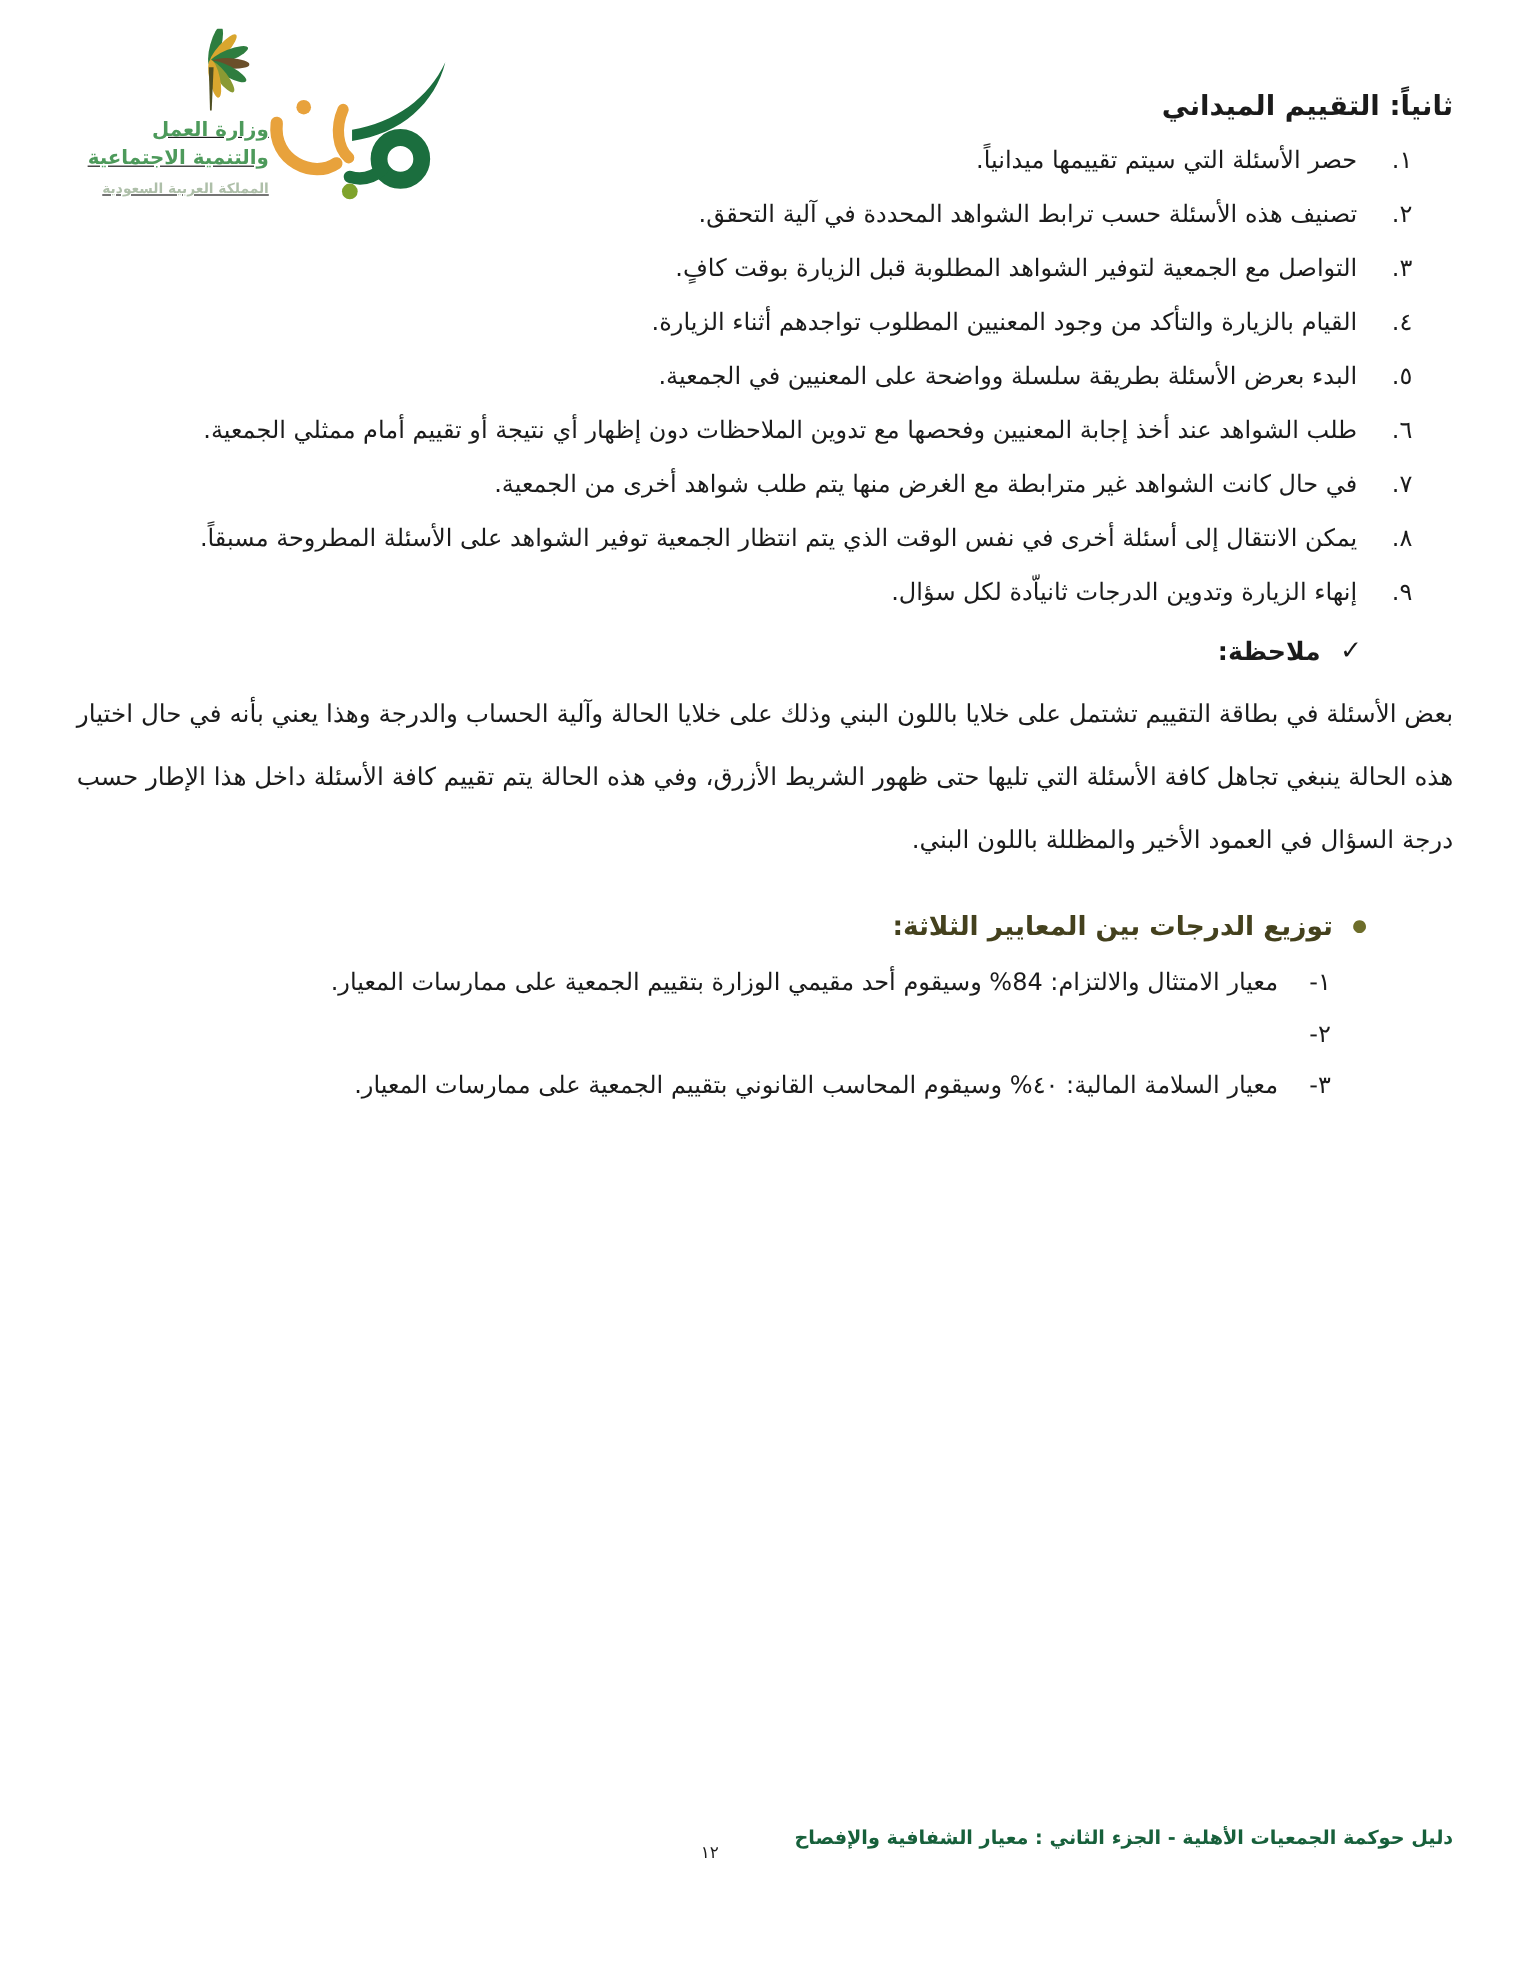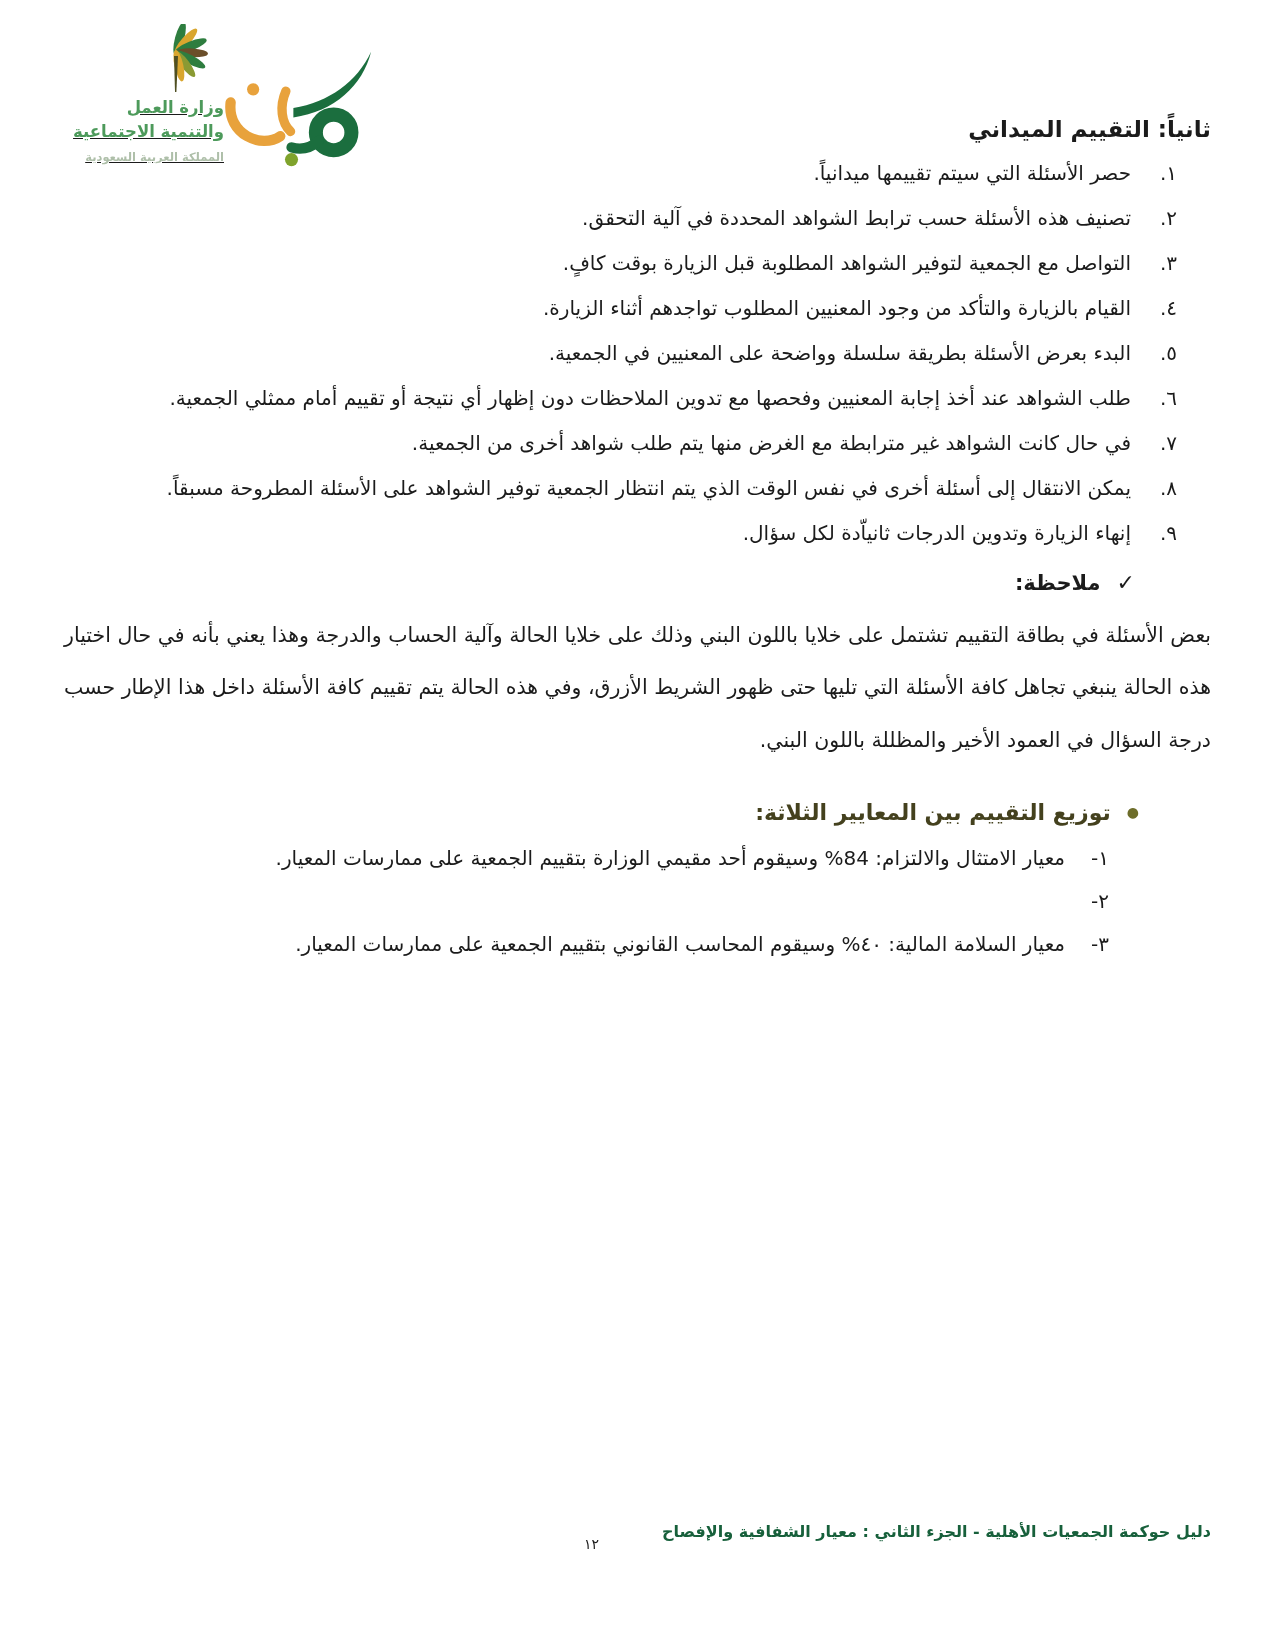--- a/index.html
+++ b/index.html
@@ -9,21 +9,21 @@
     font-family:"DejaVu Sans", sans-serif;direction:rtl;
   }
   
   .brand{position:absolute;top:24px;left:56px;display:flex;flex-direction:row;direction:ltr;align-items:flex-start;text-decoration:underline;}
   .ministry{width:168px;direction:rtl;text-align:right;}
   .palm-wrap{text-align:left;padding-left:88px;height:72px;}
   .ministry-name{color:#4d9a5b;font-size:16.5px;font-weight:bold;line-height:1.45;}
   .ministry-country{color:#aebfa9;font-size:11.5px;margin-top:6px;font-weight:bold;}
   .maeen-wrap{margin-top:26px;}
   
-  .content{padding:116px 64px 0 64px;}
+  .content{padding:76px 64px 0 64px;}
   .title{font-size:23px;font-weight:bold;margin:0 0 16px 0;}
   .mlist .li{display:flex;gap:20px;margin-bottom:15px;font-size:20px;line-height:1.5;padding-right:34px;}
   .mlist .num{min-width:26px;flex:0 0 auto;}
   .mlist .txt{flex:1 1 auto;}
   .note{margin-top:22px;}
   .note-head{display:flex;gap:16px;align-items:center;font-weight:bold;font-size:21px;padding-right:76px;}
   .check{font-size:22px;font-weight:bold;}
   .note-body{margin-top:14px;font-size:20.5px;line-height:2.55;text-align:justify;}
   .dist{margin-top:34px;}
   .dist-head{display:flex;gap:16px;align-items:center;font-weight:bold;font-size:22px;padding-right:72px;color:#44411e;margin-bottom:18px;}
@@ -137,21 +137,21 @@
       <div class="note-head">
         <span class="check">✓</span>
         <span>ملاحظة:</span>
       </div>
       <p class="note-body">بعض الأسئلة في بطاقة التقييم تشتمل على خلايا باللون البني وذلك على خلايا الحالة وآلية الحساب والدرجة وهذا يعني بأنه في حال اختيار هذه الحالة ينبغي تجاهل كافة الأسئلة التي تليها حتى ظهور الشريط الأزرق، وفي هذه الحالة يتم تقييم كافة الأسئلة داخل هذا الإطار حسب درجة السؤال في العمود الأخير والمظللة باللون البني.</p>
     </div>
 
     <div class="dist">
       <div class="dist-head">
         <span class="bullet">●</span>
-        <span>توزيع التقييم بين المعايير الثلاثة:</span>
+        <span>توزيع الدرجات بين المعايير الثلاثة:</span>
       </div>
       <div>
 
           <div class="li">
             <span class="num">١-</span>
             <span class="txt">معيار الامتثال والالتزام: 84% وسيقوم أحد مقيمي الوزارة بتقييم الجمعية على ممارسات المعيار.</span>
           </div>
 
           <div class="li">
             <span class="num">٢-</span>

